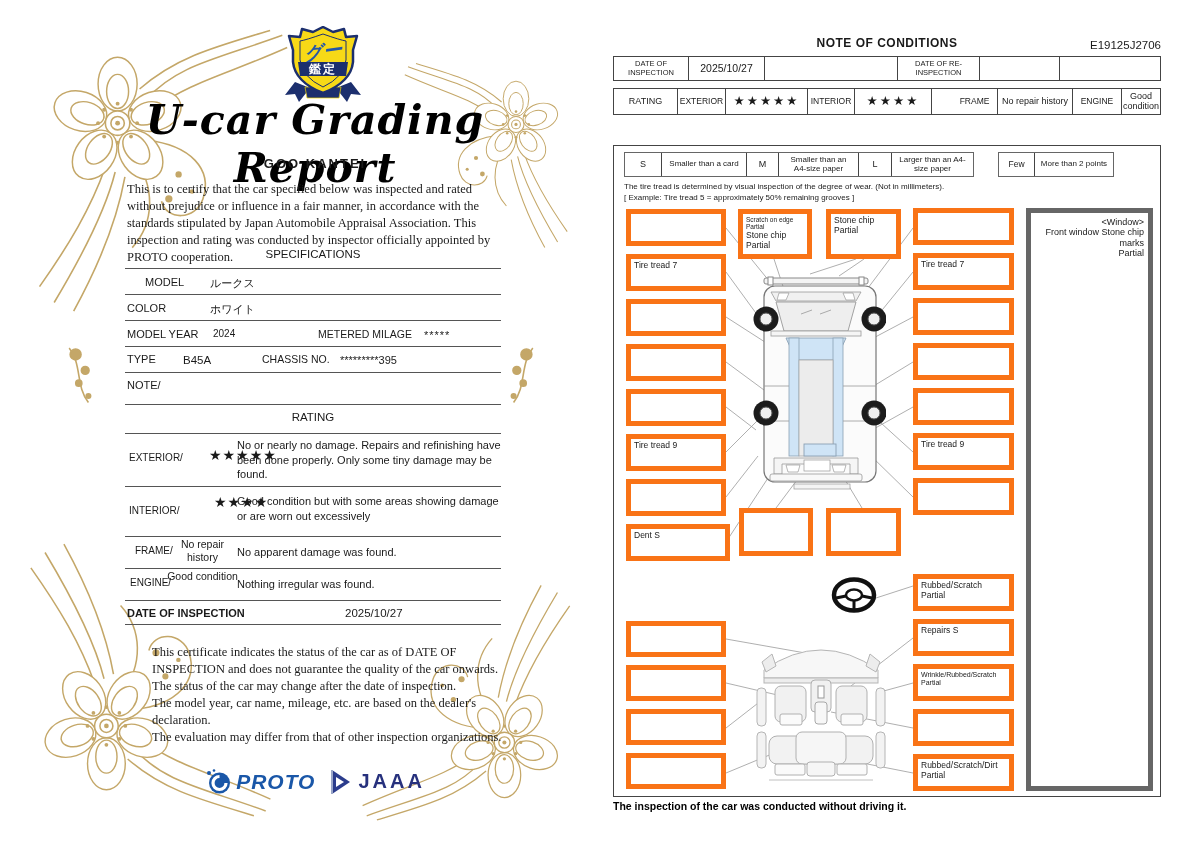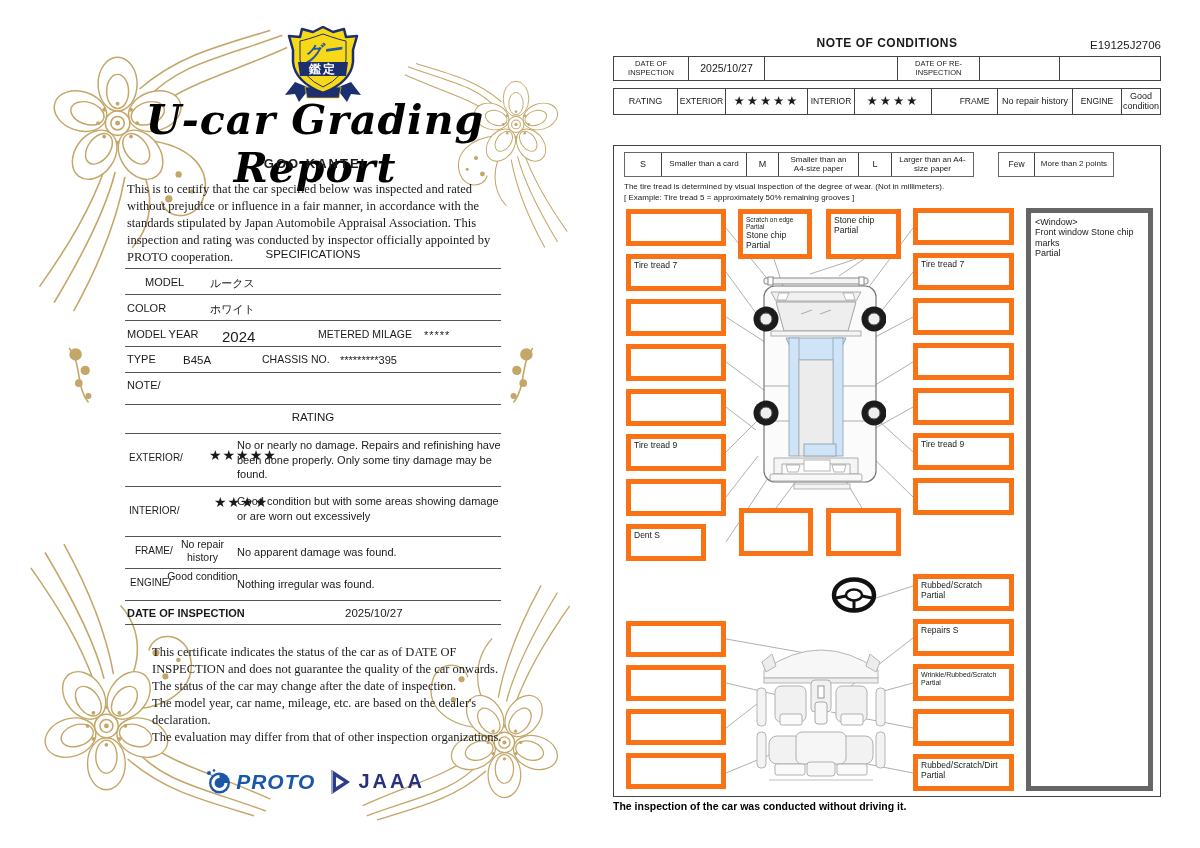--- a/index.html
+++ b/index.html
@@ -1,21 +1,21 @@
 <!DOCTYPE html>
 <html><head>
 <meta charset="utf-8">
 <style>
   html,body{margin:0;padding:0;}
   body{width:1200px;height:848px;background:#ffffff;position:relative;overflow:hidden;
        font-family:"Liberation Sans",sans-serif;color:#1a1a1a;}
   .abs{position:absolute;}
   .serif{font-family:"Liberation Serif",serif;}
   .ctr{text-align:center;}
-  .pre{white-space:pre-line;}
+  .pre{white-space:pre-line;text-align:right;}
   
   .rule{position:absolute;left:125px;width:376px;height:0;border-top:1px solid #555;}
   .title{font-family:"DejaVu Serif",serif;font-style:italic;font-weight:bold;
          color:#000000;letter-spacing:1px;}
   
   .tbl{position:absolute;display:flex;border:1px solid #444;background:#fff;box-sizing:border-box;}
   .tbl .c{box-sizing:border-box;border-right:1px solid #444;display:flex;align-items:center;
           justify-content:center;text-align:center;line-height:1.1;}
   .tbl .c:last-child{border-right:none;}
   
@@ -106,21 +106,21 @@
   <div class="rule" style="top:294px;"></div>
   <div class="rule" style="top:320px;"></div>
   <div class="rule" style="top:346px;"></div>
   <div class="rule" style="top:372px;"></div>
 
   <div class="abs" style="left:145px;top:276px;font-size:11px;">MODEL</div>
   <div class="abs" style="left:210px;top:276px;font-size:11px;">ルークス</div>
   <div class="abs" style="left:127px;top:302px;font-size:11px;">COLOR</div>
   <div class="abs" style="left:210px;top:302px;font-size:11px;">ホワイト</div>
   <div class="abs" style="left:127px;top:328px;font-size:11px;">MODEL YEAR</div>
-  <div class="abs" style="left:222px;top:328px;font-size:15px;text-align:right;">2024</div>
+  <div class="abs" style="left:213px;top:328px;font-size:10px;text-align:right;">2024</div>
   <div class="abs" style="left:318px;top:328px;font-size:10.5px;">METERED MILAGE</div>
   <div class="abs" style="left:424px;top:329px;font-size:11px;letter-spacing:1px;">*****</div>
   <div class="abs" style="left:127px;top:353px;font-size:11px;">TYPE</div>
   <div class="abs" style="left:183px;top:354px;font-size:11.5px;">B45A</div>
   <div class="abs" style="left:262px;top:353px;font-size:10.5px;">CHASSIS NO.</div>
   <div class="abs" style="left:340px;top:354px;font-size:11px;">*********395</div>
   <div class="abs" style="left:127px;top:379px;font-size:11px;">NOTE/</div>
 
   <div class="rule" style="top:404px;"></div>
   <div class="abs ctr" style="left:125px;top:411px;width:376px;font-size:11.5px;">RATING</div>
@@ -327,21 +327,21 @@
       <line x1="13" y1="144" x2="117" y2="144" stroke="#c0c0c0"></line>
     </svg>
 
     <div class="lbox" style="left:12px;top:63px;width:100px;height:37px;"></div>
     <div class="lbox" style="left:12px;top:108px;width:100px;height:37px;"><span>Tire tread 7</span></div>
     <div class="lbox" style="left:12px;top:153px;width:100px;height:37px;"></div>
     <div class="lbox" style="left:12px;top:198px;width:100px;height:37px;"></div>
     <div class="lbox" style="left:12px;top:243px;width:100px;height:37px;"></div>
     <div class="lbox" style="left:12px;top:288px;width:100px;height:37px;"><span>Tire tread 9</span></div>
     <div class="lbox" style="left:12px;top:333px;width:100px;height:37px;"></div>
-    <div class="lbox" style="left:12px;top:378px;width:80px;height:37px;"><span>Dent S</span></div>
+    <div class="lbox" style="left:12px;top:378px;width:104px;height:37px;"><span>Dent S</span></div>
 
     <div class="lbox" style="left:299px;top:62px;width:101px;height:37px;"></div>
     <div class="lbox" style="left:299px;top:107px;width:101px;height:37px;"><span>Tire tread 7</span></div>
     <div class="lbox" style="left:299px;top:152px;width:101px;height:37px;"></div>
     <div class="lbox" style="left:299px;top:197px;width:101px;height:37px;"></div>
     <div class="lbox" style="left:299px;top:242px;width:101px;height:37px;"></div>
     <div class="lbox" style="left:299px;top:287px;width:101px;height:37px;"><span>Tire tread 9</span></div>
     <div class="lbox" style="left:299px;top:332px;width:101px;height:37px;"></div>
 
     <div class="lbox" style="left:124px;top:63px;width:74px;height:50px;">

